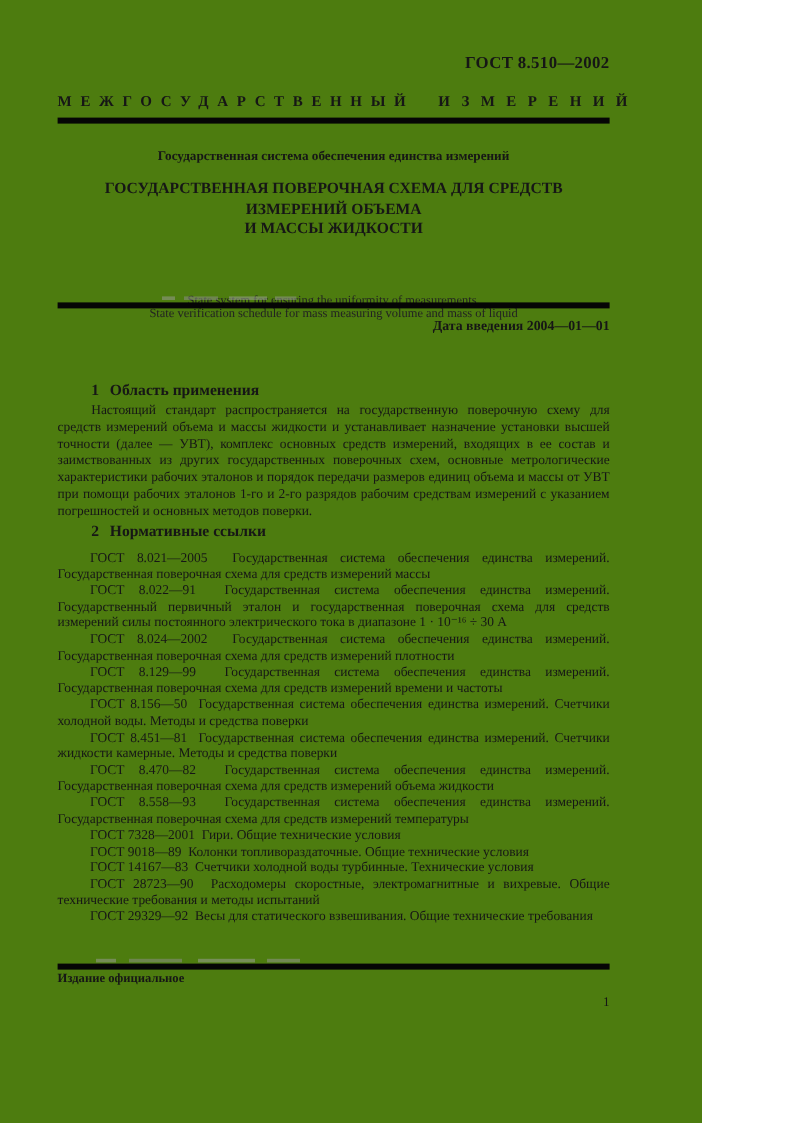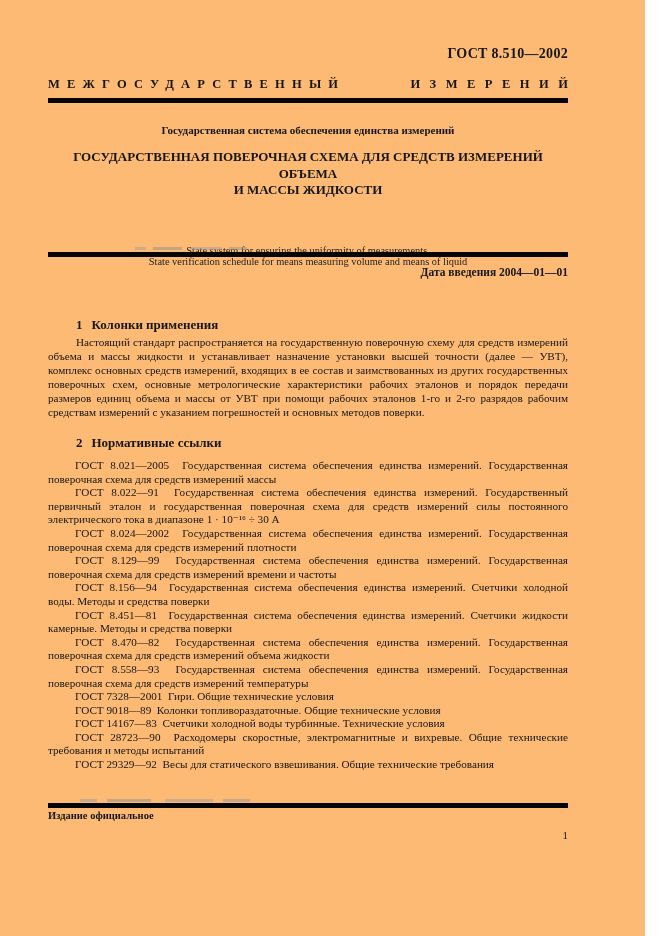--- a/index.html
+++ b/index.html
@@ -4,22 +4,22 @@
 <style>
   * { margin: 0; padding: 0; box-sizing: border-box; }
   html, body { background: #ffffff; }
   body {
     width: 661px; height: 936px;
     font-family: "Liberation Serif", "DejaVu Serif", serif;
     color: #161616;
   }
   .page {
     position: relative;
-    width: 645px; height: 936px;
-    background: #fdba74;
+    width: 585px; height: 936px;
+    background: #4d7c0f;
     overflow: hidden;
   }
   .abs { position: absolute; }
   .full { left: 48px; right: 77px; gap: 20px; }
 
   .doc-code {
     top: 46px; right: 77px;
     font-weight: bold; font-size: 14px; letter-spacing: 0.3px;
   }
   .std-type {
@@ -113,46 +113,46 @@
 
   <div class="abs full title-ru">
     <div>ГОСУДАРСТВЕННАЯ ПОВЕРОЧНАЯ СХЕМА ДЛЯ СРЕДСТВ ИЗМЕРЕНИЙ ОБЪЕМА</div>
     <div>И МАССЫ ЖИДКОСТИ</div>
   </div>
 
   <div class="abs full system-line">Государственная система обеспечения единства измерений</div>
 
   <div class="abs full title-en">
     <div>State system for ensuring the uniformity of measurements.</div>
-    <div>State verification schedule for means measuring volume and means of liquid</div>
+    <div>State verification schedule for mass measuring volume and mass of liquid</div>
   </div>
 
   <div class="abs smudge smudge-mid"></div>
   <div class="abs full rule rule-mid"></div>
 
   <div class="abs full date-line">Дата введения 2004—01—01</div>
 
   <div class="abs full sec-heading sec1-heading">
     <span>1</span>
-    <span>Колонки применения</span>
+    <span>Область применения</span>
   </div>
 
   <div class="abs full body-text sec1-para">Настоящий стандарт распространяется на государственную поверочную схему для средств измерений объема и массы жидкости и устанавливает назначение установки высшей точности (далее — УВТ), комплекс основных средств измерений, входящих в ее состав и заимствованных из других государственных поверочных схем, основные метрологические характеристики рабочих эталонов и порядок передачи размеров единиц объема и массы от УВТ при помощи рабочих эталонов 1-го и 2-го разрядов рабочим средствам измерений с указанием погрешностей и основных методов поверки.</div>
 
   <div class="abs full sec-heading sec2-heading">
     <span>2</span>
     <span>Нормативные ссылки</span>
   </div>
 
   <div class="abs full body-text refs">
     <p>ГОСТ 8.021—2005  Государственная система обеспечения единства измерений. Государственная поверочная схема для средств измерений массы</p>
     <p>ГОСТ 8.022—91  Государственная система обеспечения единства измерений. Государственный первичный эталон и государственная поверочная схема для средств измерений силы постоянного электрического тока в диапазоне 1 · 10⁻¹⁶ ÷ 30 А</p>
     <p>ГОСТ 8.024—2002  Государственная система обеспечения единства измерений. Государственная поверочная схема для средств измерений плотности</p>
     <p>ГОСТ 8.129—99  Государственная система обеспечения единства измерений. Государственная поверочная схема для средств измерений времени и частоты</p>
-    <p>ГОСТ 8.156—94  Государственная система обеспечения единства измерений. Счетчики холодной воды. Методы и средства поверки</p>
+    <p>ГОСТ 8.156—50  Государственная система обеспечения единства измерений. Счетчики холодной воды. Методы и средства поверки</p>
     <p>ГОСТ 8.451—81  Государственная система обеспечения единства измерений. Счетчики жидкости камерные. Методы и средства поверки</p>
     <p>ГОСТ 8.470—82  Государственная система обеспечения единства измерений. Государственная поверочная схема для средств измерений объема жидкости</p>
     <p>ГОСТ 8.558—93  Государственная система обеспечения единства измерений. Государственная поверочная схема для средств измерений температуры</p>
     <p>ГОСТ 7328—2001  Гири. Общие технические условия</p>
     <p>ГОСТ 9018—89  Колонки топливораздаточные. Общие технические условия</p>
     <p>ГОСТ 14167—83  Счетчики холодной воды турбинные. Технические условия</p>
     <p>ГОСТ 28723—90  Расходомеры скоростные, электромагнитные и вихревые. Общие технические требования и методы испытаний</p>
     <p>ГОСТ 29329—92  Весы для статического взвешивания. Общие технические требования</p>
   </div>
 

